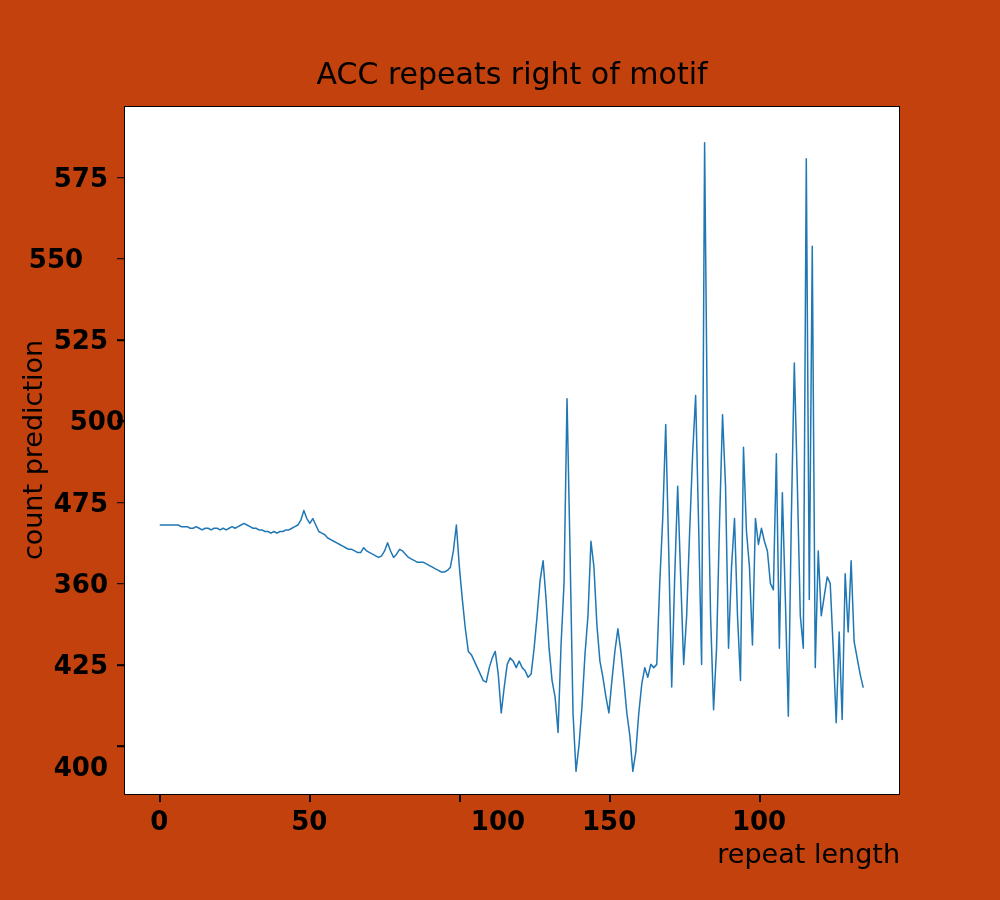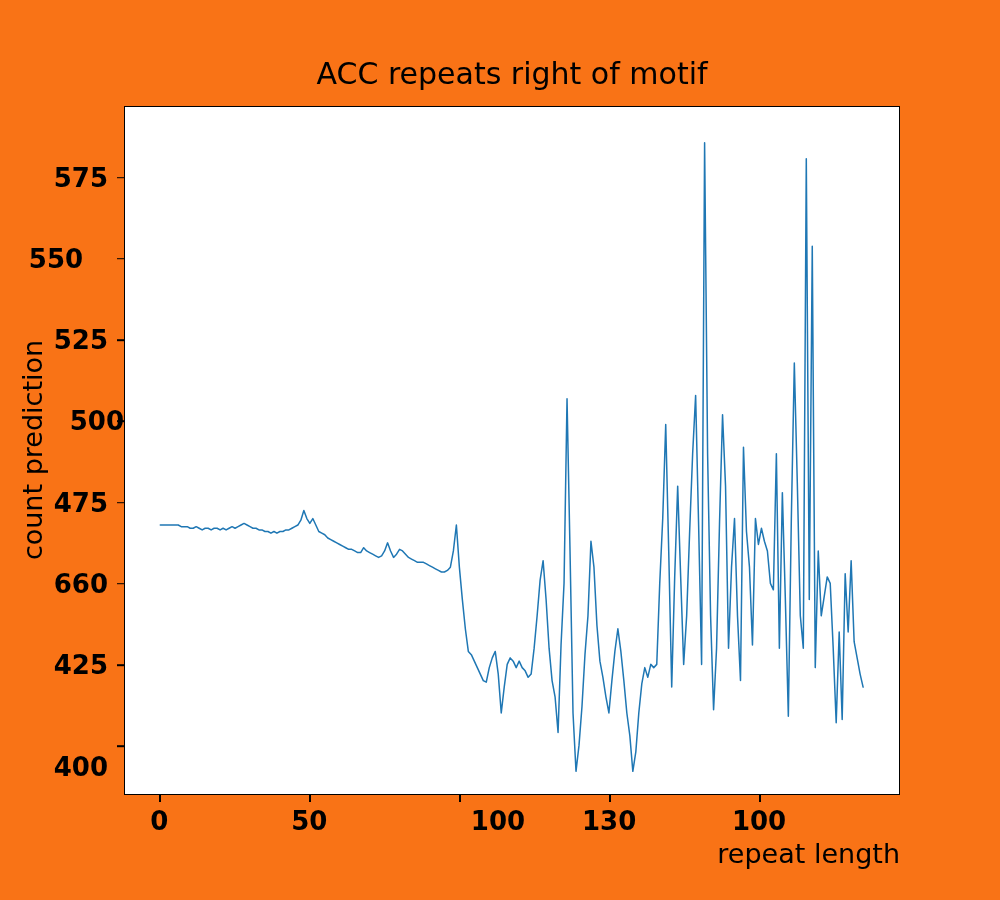--- a/index.html
+++ b/index.html
@@ -10,21 +10,21 @@
   body {
     width: 1000px;
     height: 900px;
     font-family: "DejaVu Sans", sans-serif;
     overflow: hidden;
   }
   #figure {
     position: relative;
     width: 1000px;
     height: 900px;
-    background: #f97316;
+    background: #c2410c;
   }
   #chart-title {
     position: absolute;
     left: 124px;
     top: 56px;
     width: 776px;
     text-align: center;
     font-size: 30px;
     color: #000000;
     font-family: "DejaVu Sans", sans-serif;
@@ -123,40 +123,40 @@
       <polyline id="series-path" fill="none" stroke="#1f77b4" stroke-width="1.5" stroke-linejoin="round" stroke-linecap="round" vector-effect="non-scaling-stroke" points="35.38,419.25 38.38,419.25 41.38,419.25 44.38,419.25 47.38,419.25 50.37,419.25 53.37,419.25 56.37,420.88 59.37,420.88 62.37,420.88 65.37,422.50 68.36,422.50 71.36,420.88 74.36,422.50 77.36,424.13 80.36,422.50 83.36,422.50 86.36,424.13 89.35,422.50 92.35,422.50 95.35,424.13 98.35,422.50 101.35,424.13 104.35,422.50 107.34,420.88 110.34,422.50 113.34,420.88 116.34,419.25 119.34,417.63 122.34,419.25 125.34,420.88 128.33,422.50 131.33,422.50 134.33,424.13 137.33,424.13 140.33,425.75 143.33,425.75 146.32,427.38 149.32,425.75 152.32,427.38 155.32,425.75 158.32,425.75 161.32,424.13 164.32,424.13 167.31,422.50 170.31,420.88 173.31,419.25 176.31,414.38 179.31,404.63 182.31,412.75 185.30,417.63 188.30,412.75 191.30,419.25 194.30,425.75 197.30,427.38 200.30,429.00 203.30,432.25 206.29,433.88 209.29,435.50 212.29,437.13 215.29,438.75 218.29,440.38 221.29,442.00 224.28,443.63 227.28,443.63 230.28,445.25 233.28,446.88 236.28,446.88 239.28,442.00 242.28,445.25 245.27,446.88 248.27,448.50 251.27,450.13 254.27,451.75 257.27,450.13 260.27,445.25 263.26,437.13 266.26,445.25 269.26,451.75 272.26,448.50 275.26,443.63 278.26,445.25 281.26,448.50 284.25,451.75 287.25,453.38 290.25,455.00 293.25,456.63 296.25,456.63 299.25,456.63 302.24,458.25 305.24,459.88 308.24,461.50 311.24,463.13 314.24,464.75 317.24,466.38 320.23,466.38 323.23,464.75 326.23,461.50 329.23,445.25 332.23,419.25 335.23,461.50 338.23,494.00 341.22,523.25 344.22,546.00 347.22,549.25 350.22,555.75 353.22,562.25 356.22,568.75 359.21,575.25 362.21,576.88 365.21,562.25 368.21,552.50 371.21,546.00 374.21,568.75 377.21,607.75 380.20,581.75 383.20,559.00 386.20,552.50 389.20,555.75 392.20,562.25 395.20,555.75 398.19,562.25 401.19,565.50 404.19,572.00 407.19,568.75 410.19,542.75 413.19,510.25 416.19,474.50 419.18,455.00 422.18,494.00 425.18,542.75 428.18,575.25 431.18,591.50 434.18,627.25 437.17,539.50 440.17,477.75 443.17,292.50 446.17,445.25 449.17,607.75 452.17,666.25 455.17,640.25 458.16,601.25 461.16,549.25 464.16,510.25 467.16,435.50 470.16,461.50 473.16,520.00 476.15,555.75 479.15,572.00 482.15,591.50 485.15,607.75 488.15,575.25 491.15,546.00 494.15,523.25 497.14,546.00 500.14,575.25 503.14,607.75 506.14,630.50 509.14,666.25 512.14,646.75 515.13,607.75 518.13,578.50 521.13,562.25 524.13,572.00 527.13,559.00 530.13,562.25 533.13,559.00 536.12,477.75 539.12,412.75 542.12,318.50 545.12,445.25 548.12,581.75 551.12,471.25 554.11,380.25 557.11,471.25 560.11,559.00 563.11,510.25 566.11,425.75 569.11,347.75 572.11,289.25 575.10,419.25 578.10,559.00 581.10,35.75 584.10,347.75 587.10,510.25 590.10,604.50 593.09,542.75 596.09,416.00 599.09,308.75 602.09,380.25 605.09,542.75 608.09,461.50 611.09,412.75 614.08,510.25 617.08,575.25 620.08,341.25 623.08,425.75 626.08,461.50 629.08,539.50 632.07,412.75 635.07,438.75 638.07,422.50 641.07,435.50 644.07,445.25 647.07,477.75 650.06,484.25 653.06,347.75 656.06,542.75 659.06,386.75 662.06,494.00 665.06,611.00 668.06,412.75 671.05,256.75 674.05,377.00 677.05,510.25 680.05,542.75 683.05,52.00 686.05,494.00 689.04,139.75 692.04,562.25 695.04,445.25 698.04,510.25 701.04,490.75 704.04,471.25 707.04,477.75 710.03,542.75 713.03,617.50 716.03,526.50 719.03,614.25 722.03,468.00 725.03,526.50 728.02,455.00 731.02,536.25 734.02,552.50 737.02,568.75 740.02,581.75"></polyline>
     </svg>
   </div>
 
   <div id="yticks">
       <div class="ytick-mark" style="left: 117px; top: 746.25px;"></div>
       <div class="ytick-label" style="left: 4px; width: 104px; top: 767px;">400</div>
       <div class="ytick-mark" style="left: 117px; top: 665px;"></div>
       <div class="ytick-label" style="left: 4px; width: 104px; top: 665px;">425</div>
       <div class="ytick-mark" style="left: 117px; top: 583.75px;"></div>
-      <div class="ytick-label" style="left: 4px; width: 104px; top: 583.75px;">660</div>
+      <div class="ytick-label" style="left: 4px; width: 104px; top: 583.75px;">360</div>
       <div class="ytick-mark" style="left: 117px; top: 502.5px;"></div>
       <div class="ytick-label" style="left: 4px; width: 104px; top: 502.5px;">475</div>
       <div class="ytick-mark" style="left: 117px; top: 421.25px;"></div>
       <div class="ytick-label" style="left: 20px; width: 104px; top: 421.25px;">500</div>
       <div class="ytick-mark" style="left: 117px; top: 340px;"></div>
       <div class="ytick-label" style="left: 4px; width: 104px; top: 340px;">525</div>
       <div class="ytick-mark" style="left: 117px; top: 258.75px;"></div>
       <div class="ytick-label" style="left: 4px; width: 104px; top: 258.75px; text-align: center;">550</div>
       <div class="ytick-mark" style="left: 117px; top: 177.5px;"></div>
       <div class="ytick-label" style="left: 4px; width: 104px; top: 177.5px;">575</div>
     </div>
   <div id="xticks">
       <div class="xtick-mark" style="left: 159.382px; top: 795px;"></div>
       <div class="xtick-label" style="left: 159.382px; top: 806px;">0</div>
       <div class="xtick-mark" style="left: 309.304px; top: 795px;"></div>
       <div class="xtick-label" style="left: 309.304px; top: 806px;">50</div>
       <div class="xtick-mark" style="left: 459.227px; top: 795px;"></div>
       <div class="xtick-label" style="left: 457px; top: 806px; margin-left: 41px;">100</div>
       <div class="xtick-mark" style="left: 609.15px; top: 795px;"></div>
-      <div class="xtick-label" style="left: 609.15px; top: 806px;">130</div>
+      <div class="xtick-label" style="left: 609.15px; top: 806px;">150</div>
       <div class="xtick-mark" style="left: 759.073px; top: 795px;"></div>
       <div class="xtick-label" style="left: 759.073px; top: 806px;">100</div>
     </div>
 
   <div id="xlabel">repeat length</div>
 
 </div>
 
 </body></html>

